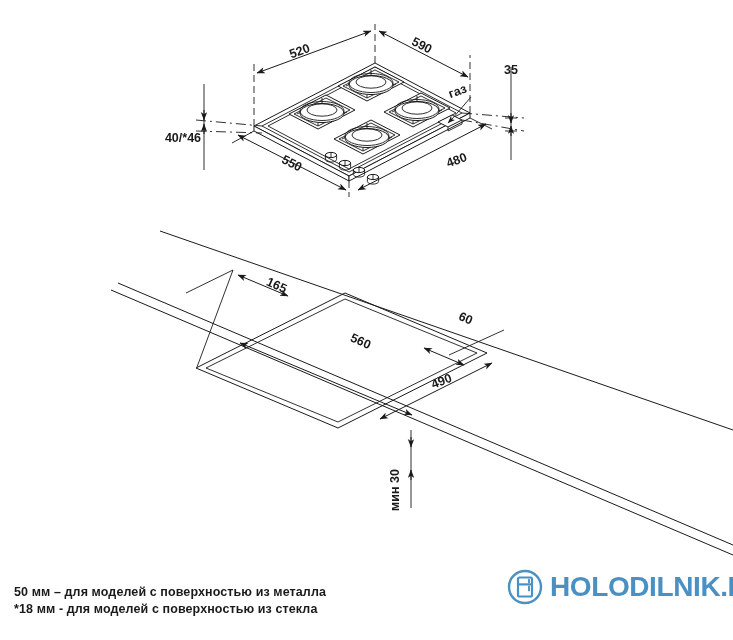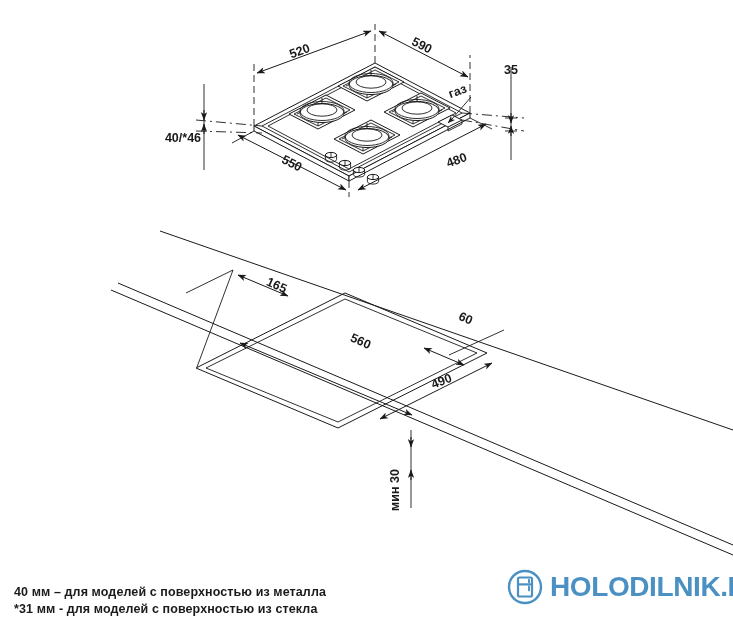--- a/index.html
+++ b/index.html
@@ -296,22 +296,22 @@
         <path class="ln" d="M411,437 L411,447" marker-end="url(#arrowEnd)"></path>
         <path class="ln" d="M411,480 L411,470" marker-end="url(#arrowEnd)"></path>
         <text class="dimtext" transform="translate(399,490) rotate(-90)" text-anchor="middle">мин 30</text>
       </g>
 
     </g>
 
   </svg>
 
   <div class="footnote">
-    <div>40 мм – для моделей с поверхностью  из металла</div>
-    <div>*31 мм - для моделей с поверхностью  из стекла</div>
+    <div>50 мм – для моделей с поверхностью  из металла</div>
+    <div>*18 мм - для моделей с поверхностью  из стекла</div>
   </div>
 
   <div class="brand">
     <svg class="brand-mark" width="38" height="38" viewBox="0 0 38 38">
       <circle cx="19" cy="19" r="16" fill="none" stroke="#4a90c2" stroke-width="2.4"></circle>
       <rect x="12" y="9.5" width="14" height="19" rx="1.6" fill="none" stroke="#4a90c2" stroke-width="2.2"></rect>
       <path d="M12,16.4 L26,16.4" stroke="#4a90c2" stroke-width="2.2"></path>
       <path d="M23,11.6 L23,14.6" stroke="#4a90c2" stroke-width="1.9" stroke-linecap="round"></path>
       <path d="M23,18.4 L23,22.4" stroke="#4a90c2" stroke-width="1.9" stroke-linecap="round"></path>
     </svg>

